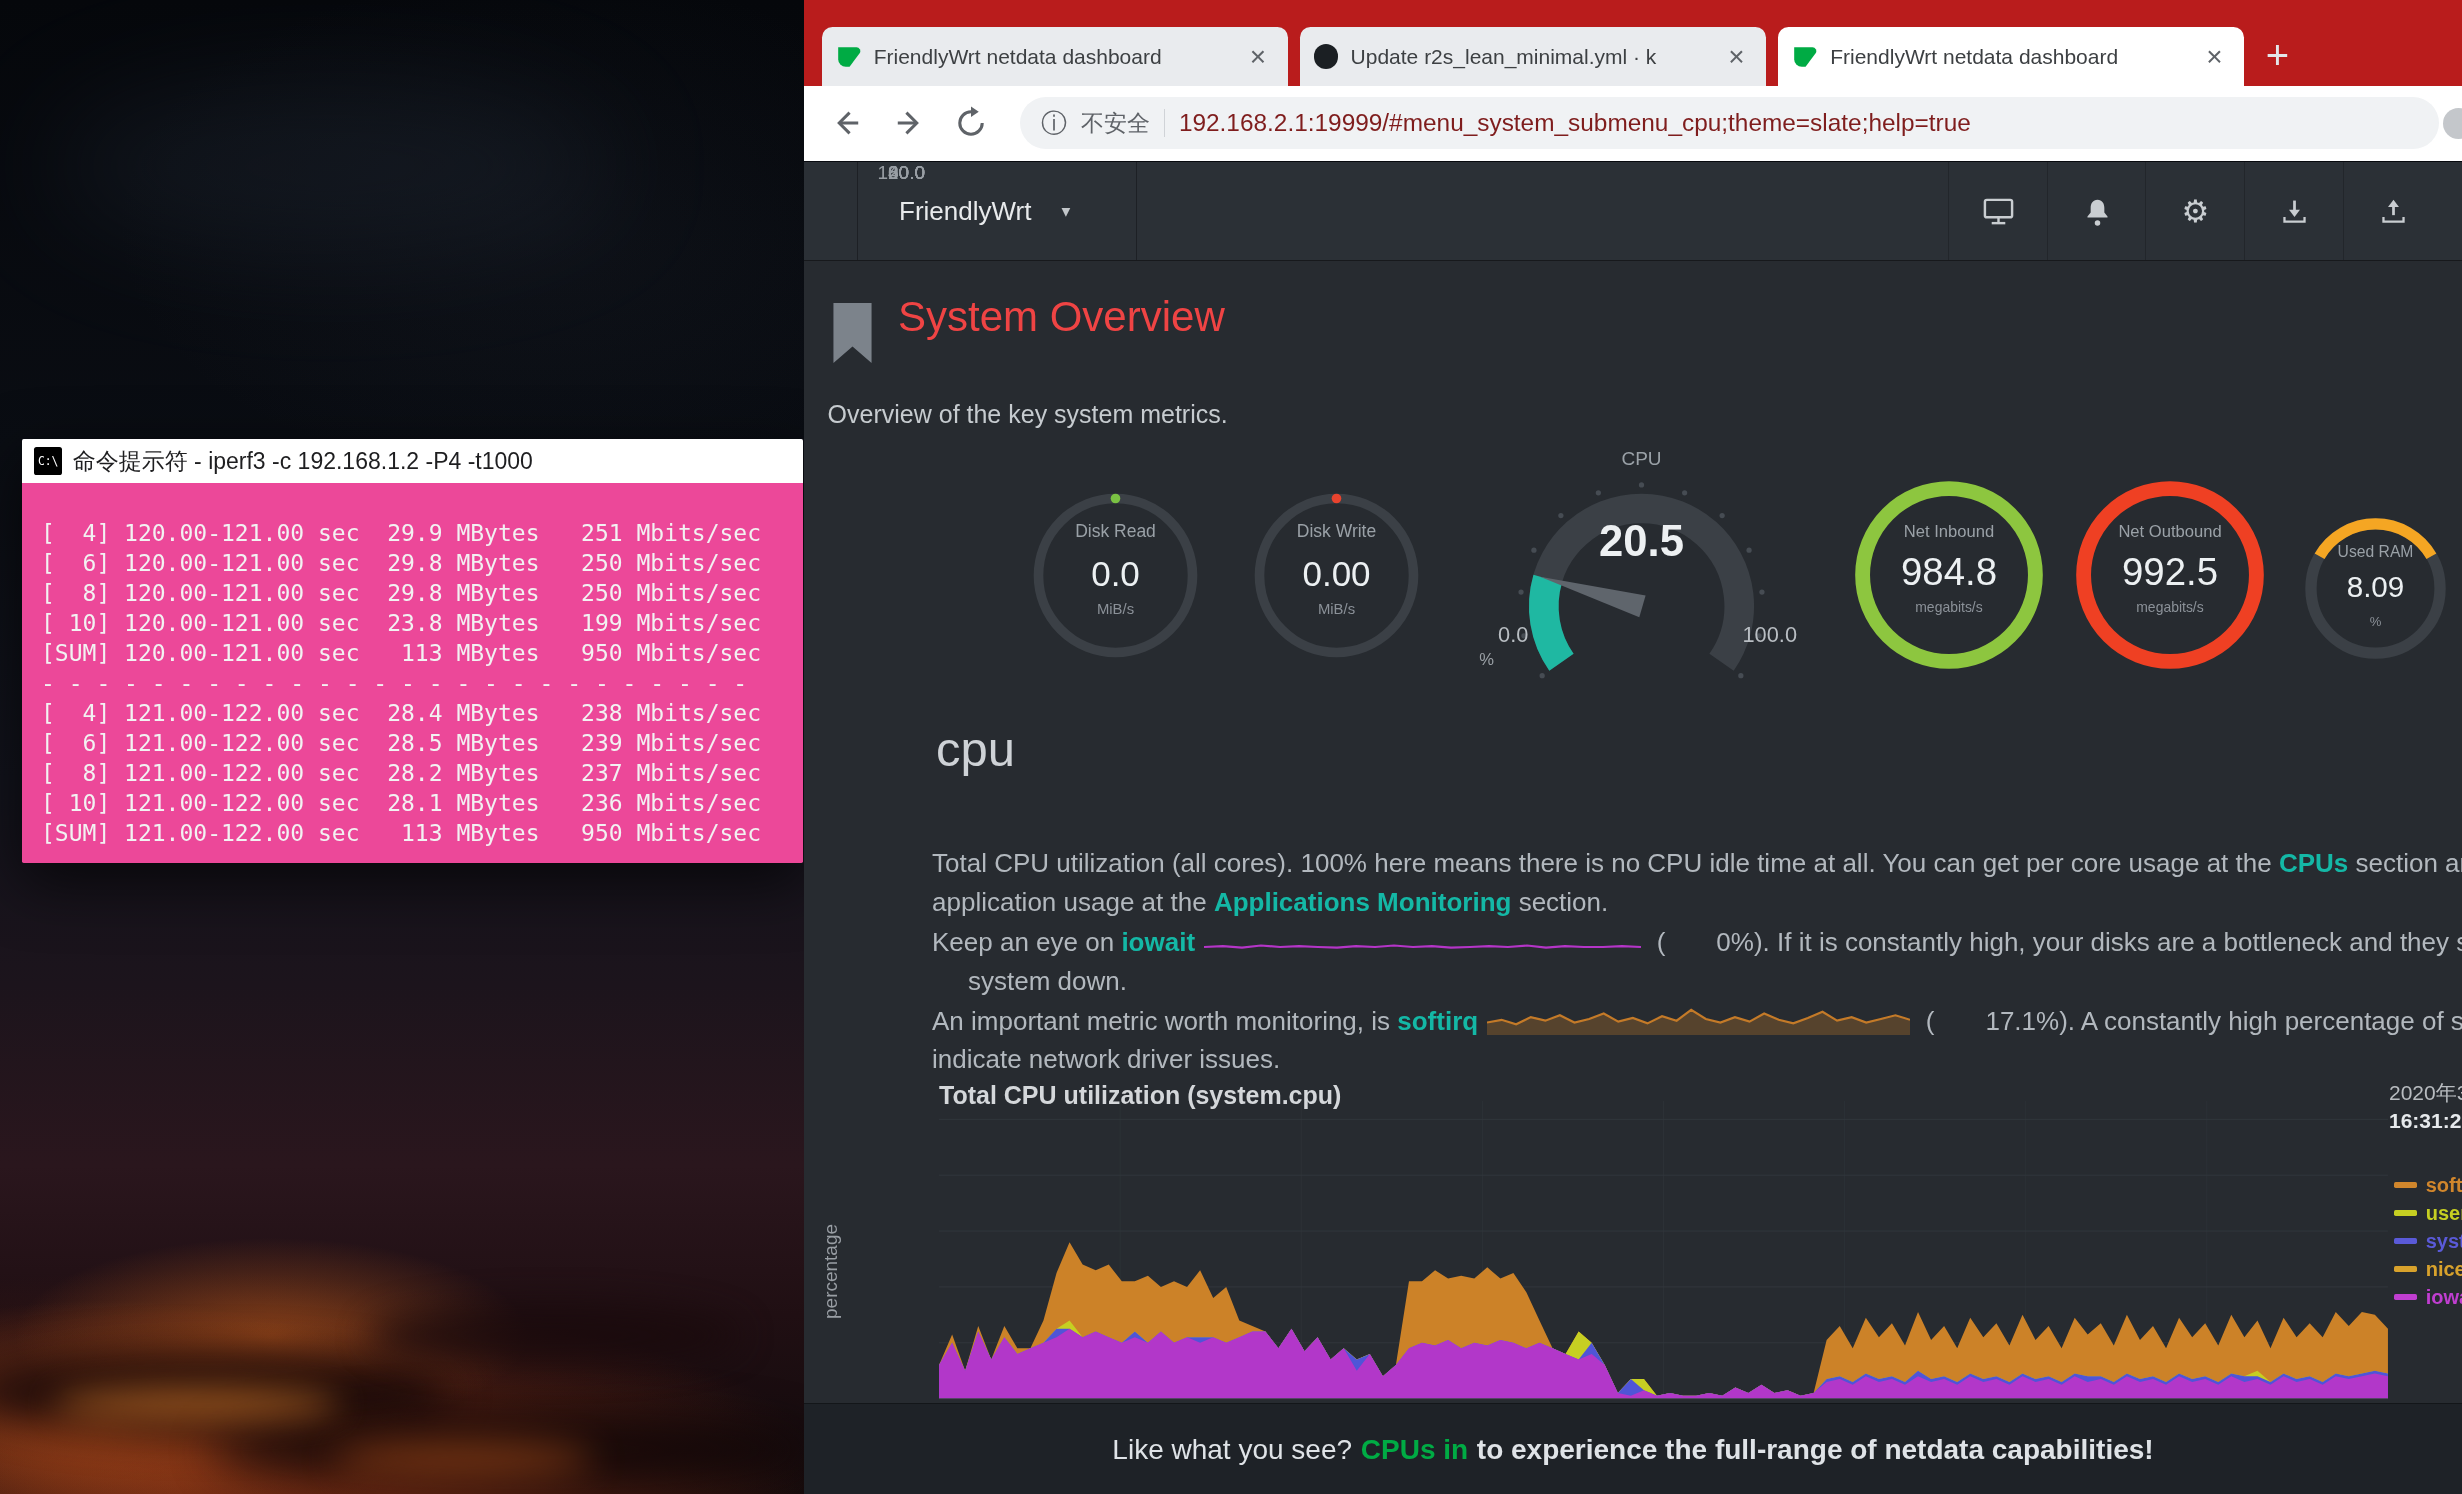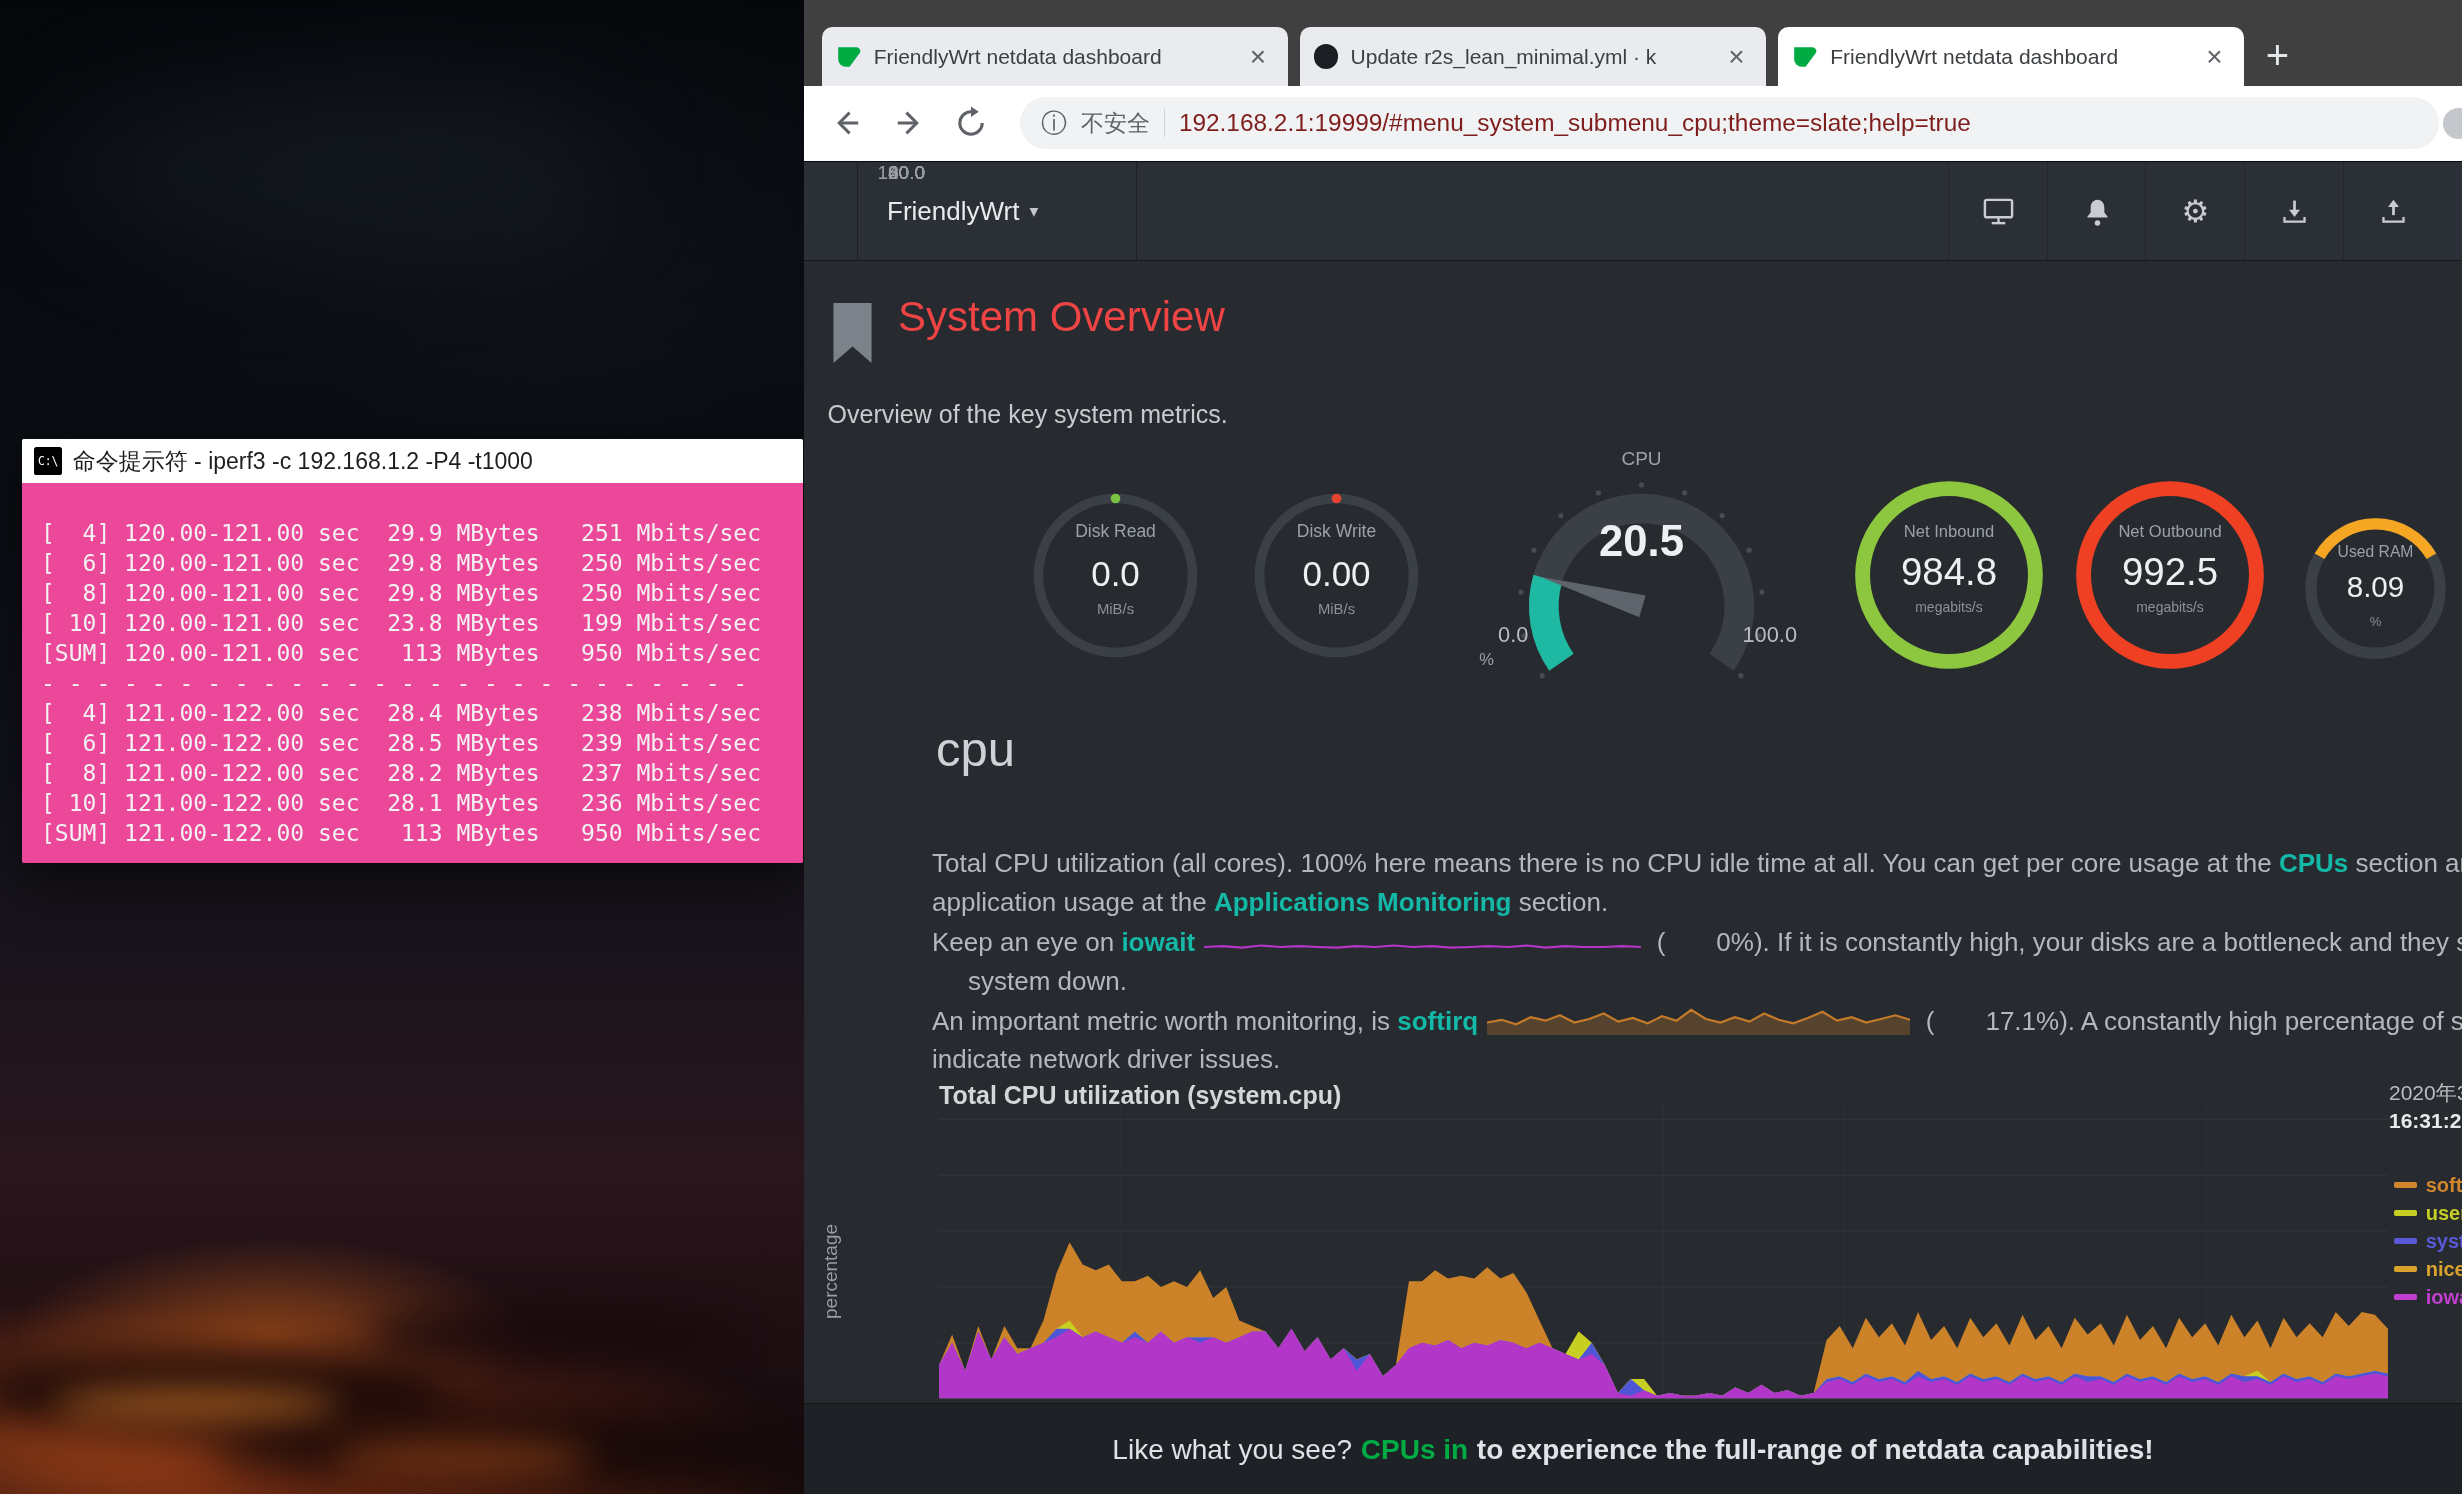--- a/index.html
+++ b/index.html
@@ -20,21 +20,21 @@
     box-shadow:0 19px 61px rgba(0,0,0,.65);border-radius:1.7px;overflow:hidden;}
   .term-titlebar{height:44px;background:#ffffff;display:flex;align-items:center;padding:0 12.2px;gap:10.5px;}
   .term-icon{width:28px;height:28px;background:#000;color:#fff;border-radius:2.6px;
     font-family:"DejaVu Sans Mono",monospace;font-size:11.4px;display:flex;align-items:center;justify-content:center;}
   .term-title{font-size:23px;color:#1e1e20;white-space:nowrap;}
   .term-body{background:#ec4899;height:381px;padding:35px 19px 0 19px;box-sizing:border-box;
     font-family:"DejaVu Sans Mono",monospace;font-size:23px;line-height:30px;color:#f2f2f2;}
   .term-line{white-space:pre;}
   
   .browser{position:absolute;left:804px;top:0;width:1658px;height:1494px;}
-  .tabstrip{position:absolute;left:0;top:0;width:100%;height:86px;background:#404040;}
+  .tabstrip{position:absolute;left:0;top:0;width:100%;height:86px;background:#b91c1c;}
   .tab{position:absolute;top:27px;height:59px;width:466px;background:#e9ebee;border-radius:10.5px 10.5px 0 0;
     display:flex;align-items:center;padding:0 14px;box-sizing:border-box;gap:12.2px;}
   .tab.active{background:#ffffff;}
   .tab-title{flex:1;font-size:21px;color:#3d4043;white-space:nowrap;overflow:hidden;}
   .tab-close{font-size:28px;color:#5f6368;width:31px;text-align:center;line-height:31px;}
   .favicon{width:26px;height:26px;flex:0 0 auto;}
   .gh-circle{width:24.4px;height:24.4px;border-radius:50%;background:#1b1f23;flex:0 0 auto;}
   .newtab{position:absolute;left:1451px;top:33px;width:45px;height:45px;color:#e3e6e9;font-size:40px;
     line-height:44px;text-align:center;}
   .toolbar{position:absolute;left:0;top:86px;width:100%;height:75px;background:#ffffff;}
@@ -43,21 +43,21 @@
     display:flex;align-items:center;padding:0 21px;box-sizing:border-box;gap:14px;}
   .info-ic{font-size:26px;color:#5f6368;}
   .sec-label{font-size:23px;color:#5f6368;white-space:nowrap;}
   .om-div{width:0.9px;height:28px;background:#d0d3d7;}
   .url{font-size:24.4px;color:#7f1d1d;white-space:nowrap;overflow:hidden;}
   .avatar{position:absolute;left:1639px;top:22px;width:31px;height:31px;border-radius:50%;background:#c4c7cb;}
   
   .page{position:absolute;left:0;top:162px;width:1658px;height:1332px;background:#272b30;overflow:hidden;}
   .nd-navbar{position:absolute;left:0;top:0;width:100%;height:98px;background:#2b3036;border-bottom:0.9px solid #17191c;}
   .nd-sep{position:absolute;top:0;width:0.9px;height:98px;background:#1d2025;}
-  .nd-brand{position:absolute;left:83px;top:0;height:98px;display:flex;align-items:center;gap:10px;
+  .nd-brand{position:absolute;left:95px;top:0;height:98px;display:flex;align-items:center;gap:30px;
     color:#e8eaec;font-size:26px;}
   .nd-caret{font-size:17.5px;color:#c2c6ca;}
   .nd-iconcell{position:absolute;top:0;width:99px;height:98px;display:flex;align-items:center;justify-content:center;
     border-left:0.9px solid #22262b;color:#c9cdd1;}
   .nd-h1{position:absolute;left:94px;top:131px;font-size:42px;font-weight:400;color:#ef4444;white-space:nowrap;}
   .nd-sub{position:absolute;left:23.6px;top:238px;font-size:25px;color:#c6cbcf;white-space:nowrap;}
   .bookmark{position:absolute;left:23.6px;top:138px;}
   .gauge-label-cpu{position:absolute;left:663px;top:286px;width:349px;text-align:center;
     font-size:19px;color:#9aa1a7;}
   .cpu-sec-title{position:absolute;left:132px;top:559px;font-size:49px;color:#ced2d6;}

